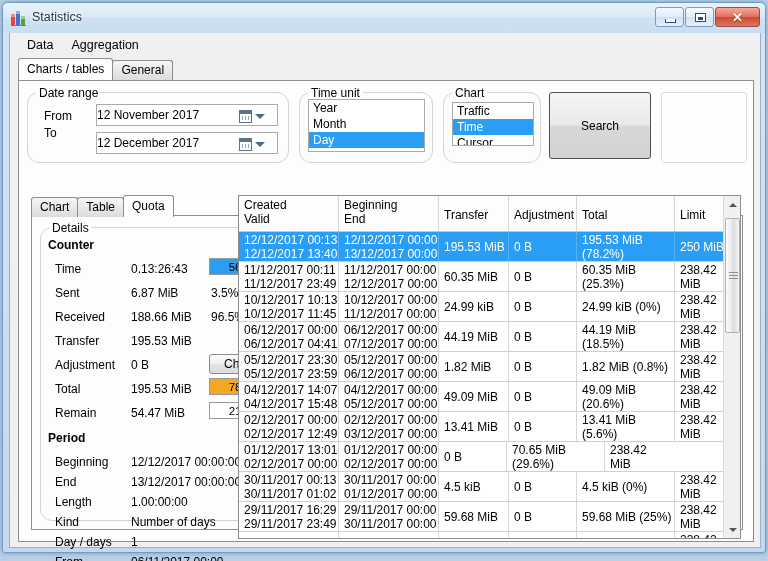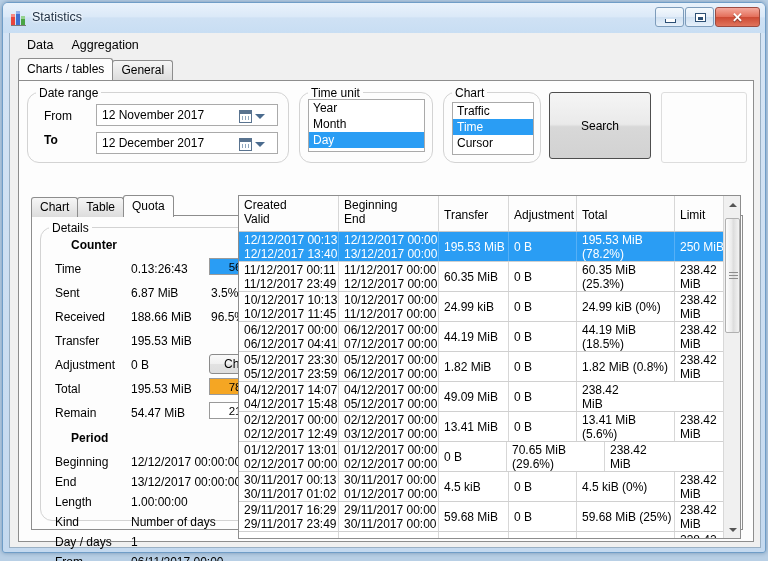--- a/index.html
+++ b/index.html
@@ -150,21 +150,20 @@
   }
 
   .fieldlabel { position: absolute; font-size: 12px; }
 
   .textinput {
     position: absolute;
     border: 1px solid #aaa;
     background: #fff;
     height: 22px;
     display: flex; align-items: center;
-    padding-left: 5px;
     font-size: 12px;
   }
   .dd-calendar {
     position: absolute; right: 4px; top: 3px;
     width: 34px; height: 16px;
     display: flex; align-items: center; gap: 3px;
   }
   .cal-ico {
     width: 13px; height: 13px;
     border: 1.5px solid #59738f;
@@ -229,21 +228,21 @@
     position: absolute; left: 20px; top: 192px;
     width: 712px; height: 302px;
     border: 1px solid #8d8d8d;
     background: #fdfdfd;
   }
 
   
   .detail-row { position: absolute; font-size: 12px; white-space: nowrap; }
   .detail-key { left: 14px; }
   .detail-val { left: 90px; }
-  .detail-head { left: 30px; font-weight: bold; }
+  .detail-head { left: 7px; font-weight: bold; }
   .detail-pct { left: 170px; }
 
   .pbar {
     position: absolute;
     left: 168px;
     width: 72px; height: 17px;
     border: 1px solid #9a9a9a;
     background: #f2f2f2;
     overflow: hidden;
   }
@@ -390,21 +389,21 @@
       <div class="group" style="left:8px; top:11px; width:262px; height:71px;">
         <div class="glabel">Date range</div>
         <div class="fieldlabel" style="left:16px; top:16px;">From</div>
         <div class="textinput" style="left:68px; top:11px; width:182px;">
           <span>12 November 2017</span>
           <span class="dd-calendar">
             <span class="cal-ico"></span>
             <span class="tri-down"></span>
           </span>
         </div>
-        <div class="fieldlabel" style="left:16px; top:40px;font-weight:bold;">To</div>
+        <div class="fieldlabel" style="left:16px; top:33px;">To</div>
         <div class="textinput" style="left:68px; top:39px; width:182px;">
           <span>12 December 2017</span>
           <span class="dd-calendar">
             <span class="cal-ico"></span>
             <span class="tri-down"></span>
           </span>
         </div>
       </div>
 
       <div class="group" style="left:280px; top:11px; width:134px; height:71px;">
@@ -412,21 +411,21 @@
         <div class="listbox" style="left:8px; top:6px; width:117px; height:53px;">
           <div class="lb-item">Year</div>
           <div class="lb-item">Month</div>
           <div class="lb-item sel">Day</div>
           <div class="lb-item">Hour</div>
         </div>
       </div>
 
       <div class="group" style="left:424px; top:11px; width:98px; height:71px;">
         <div class="glabel">Chart</div>
-        <div class="listbox" style="left:8px; top:9px; width:82px; height:53px;">
+        <div class="listbox" style="left:8px; top:9px; width:82px; height:44px;">
           <div class="lb-item">Traffic</div>
           <div class="lb-item sel">Time</div>
           <div class="lb-item">Cursor</div>
         </div>
       </div>
 
       <div class="searchbtn" style="left:530px; top:11px; width:102px; height:67px;">
         <span>Search</span>
       </div>
 
@@ -651,20 +650,23 @@
             <div class="gc c1">
               <div>04/12/2017 00:00</div>
               <div>05/12/2017 00:00</div>
             </div>
             <div class="gc c2">
               <div>49.09 MiB</div>
             </div>
             <div class="gc c3">
               <div>0 B</div>
             </div>
+            <div class="gc c4">
+              <div>49.09 MiB (20.6%)</div>
+            </div>
             <div class="gc c5" style="border-right: none;">
               <div>238.42 MiB</div>
             </div>
           </div>
           <div class="grow">
             <div class="gc c0">
               <div>02/12/2017 00:00</div>
               <div>02/12/2017 12:49</div>
             </div>
             <div class="gc c1">

